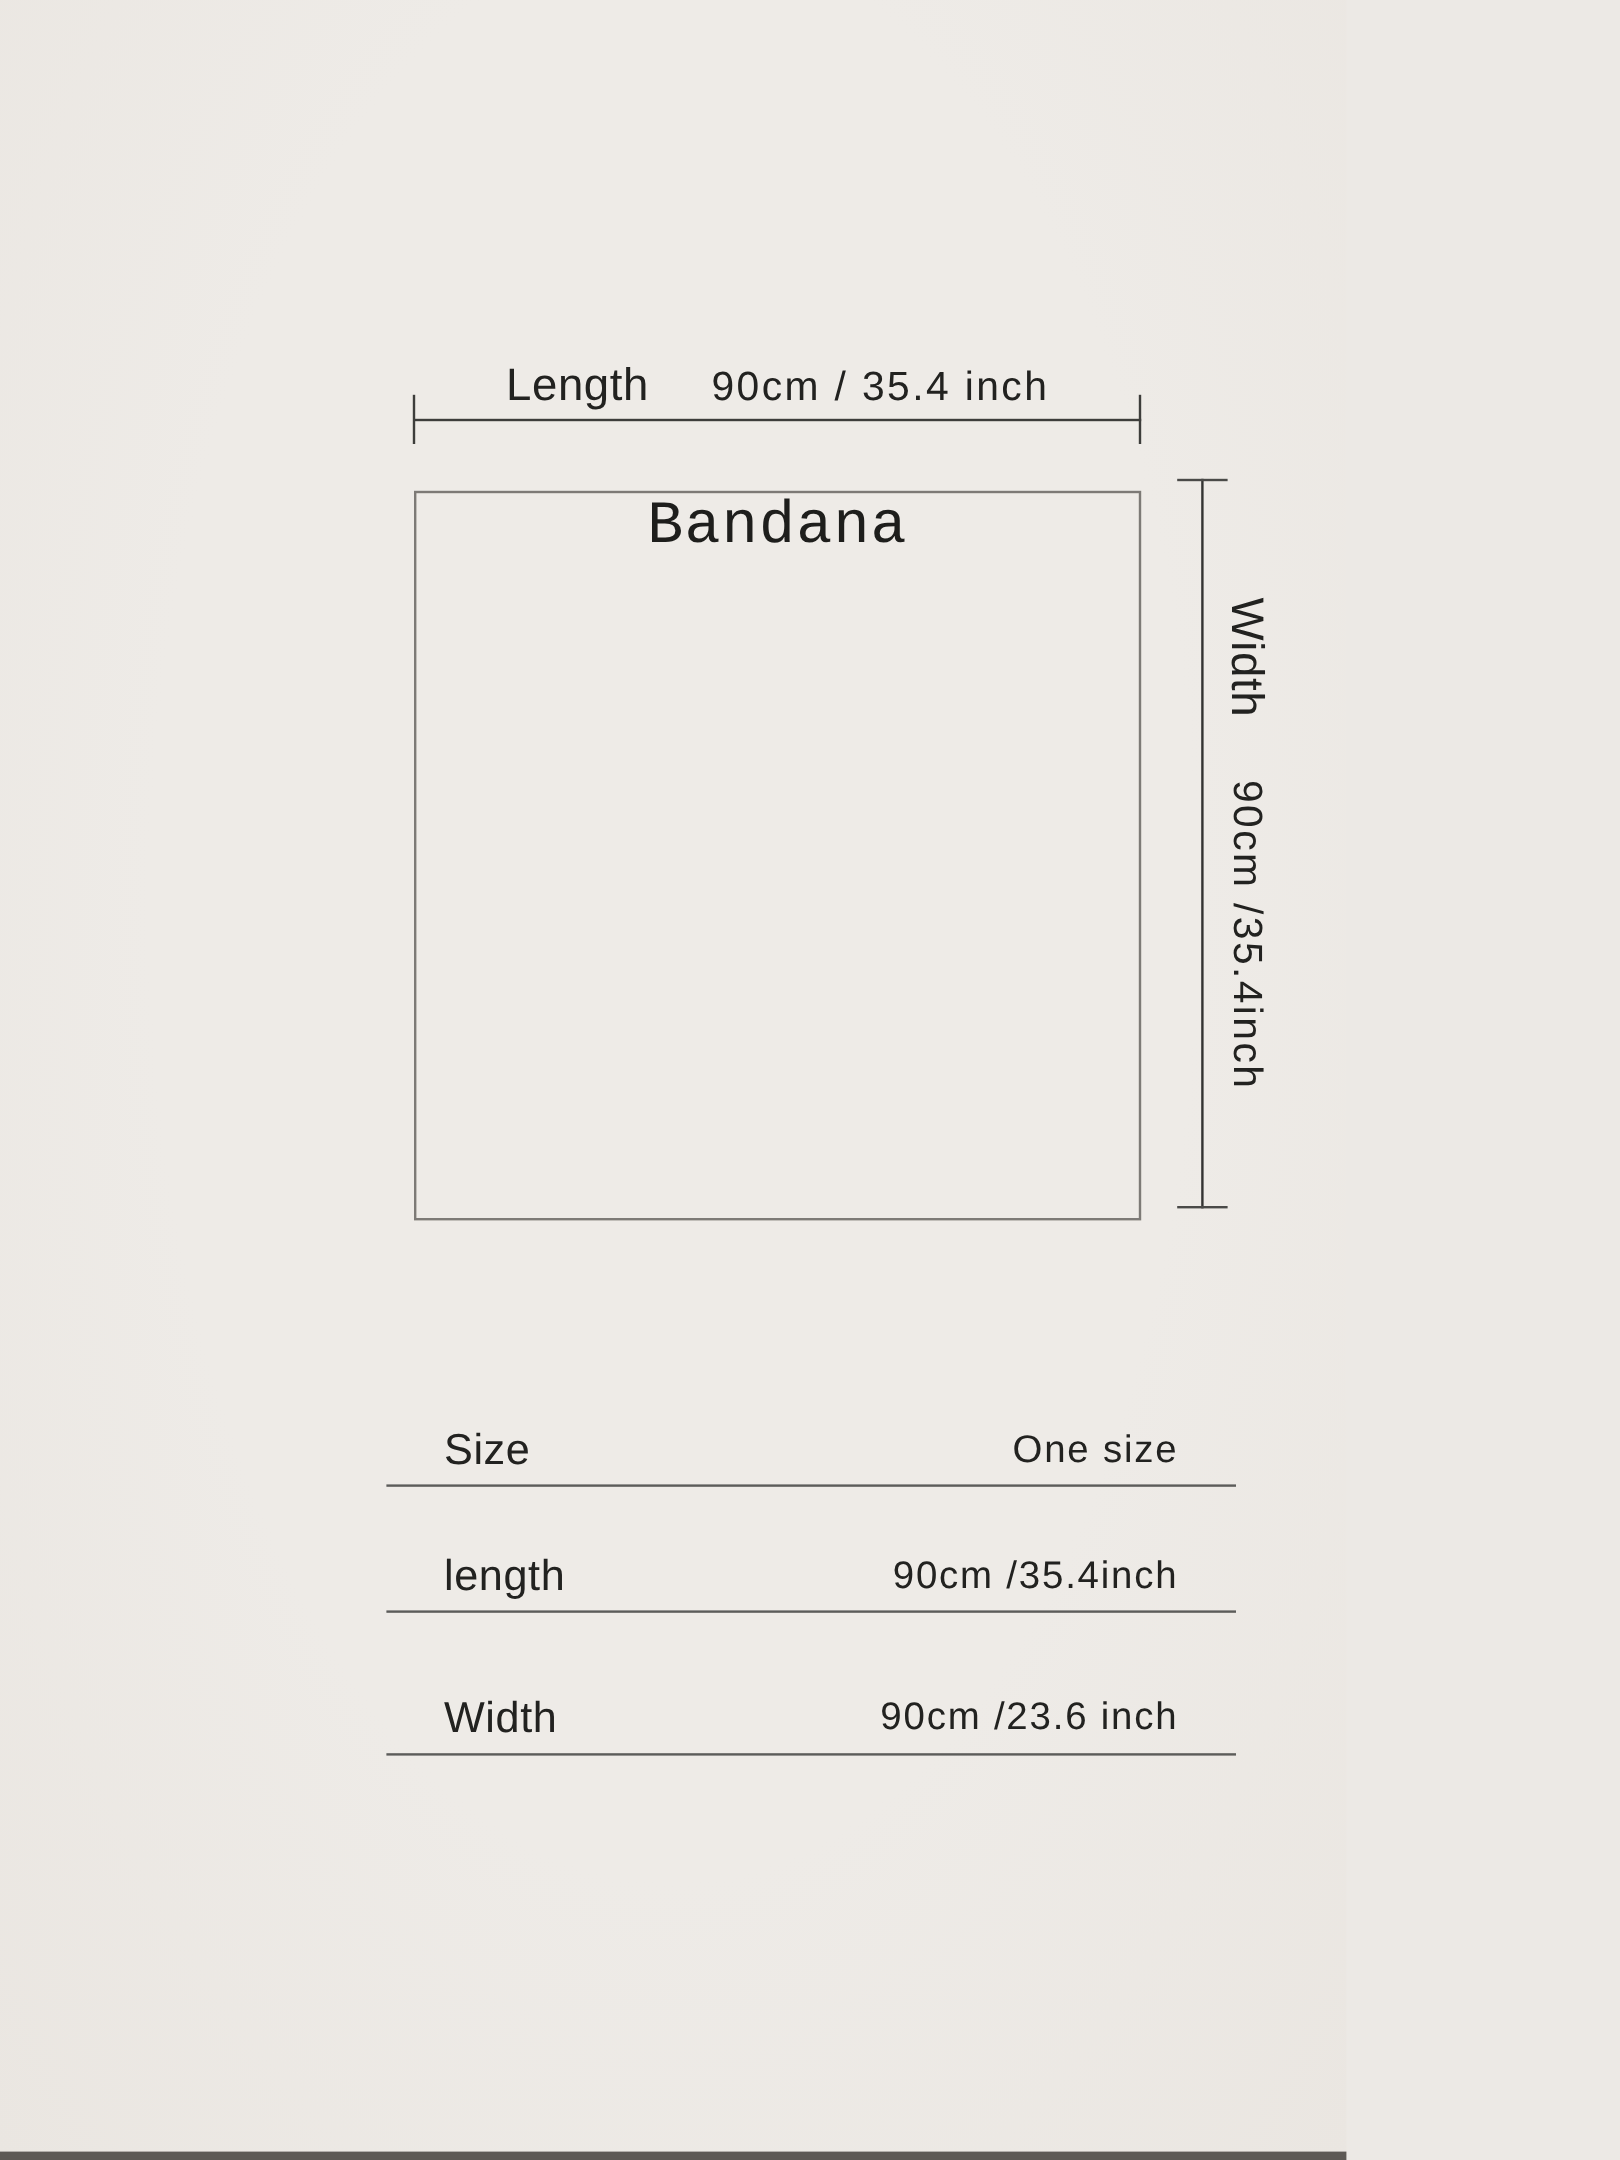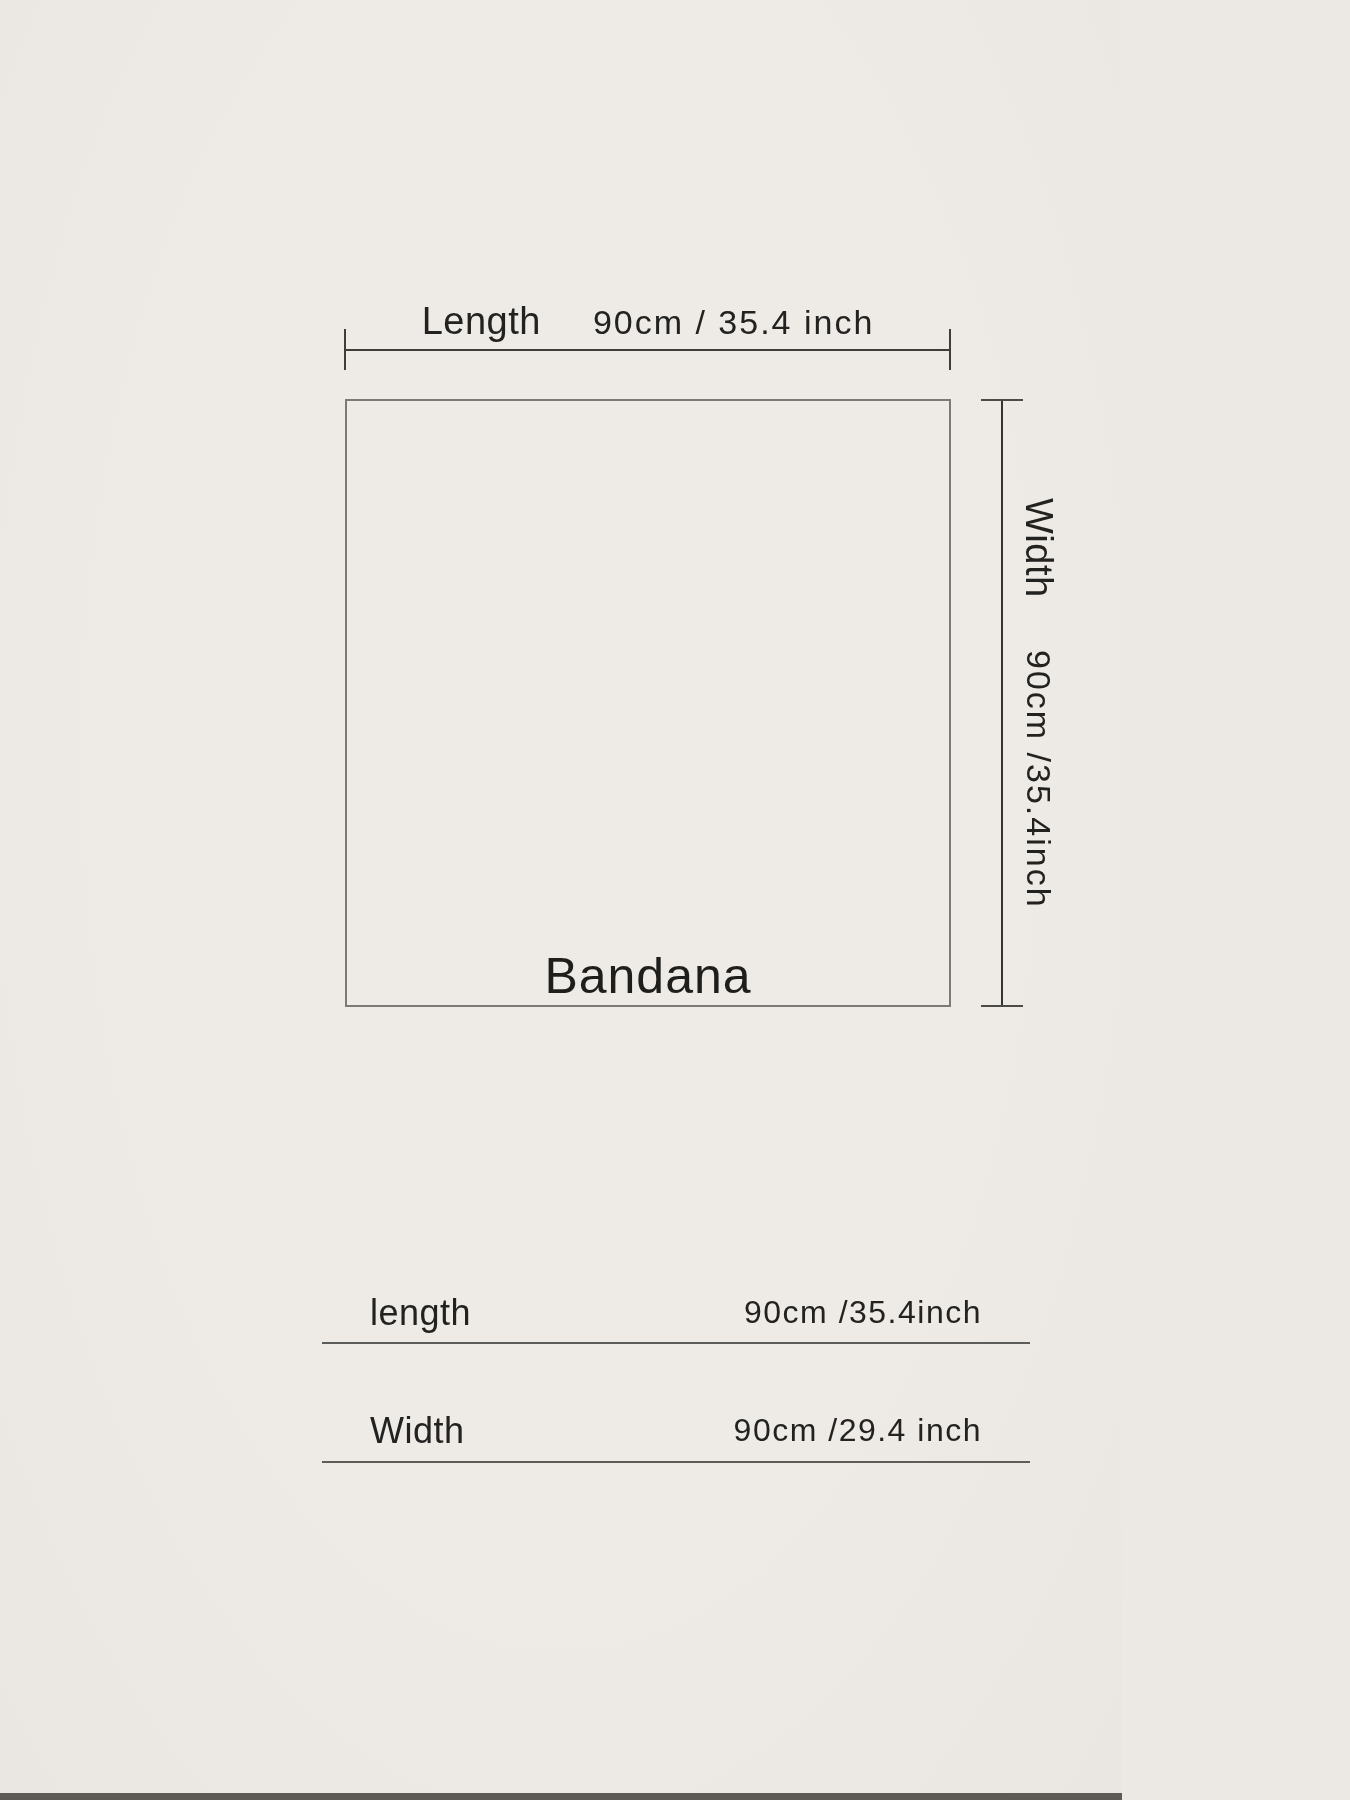--- a/index.html
+++ b/index.html
@@ -24,24 +24,24 @@
   .hline {
     position: absolute; height: 2px; background: #3d3d3b;
   }
   .top-dim-line { left: 345px; top: 349px; width: 606px; }
   .vtick { position: absolute; width: 2px; height: 41px; top: 329px; background: #3d3d3b; }
   .vtick.left { left: 344px; }
   .vtick.right { left: 949px; }
   
   .square {
     position: absolute;
-    left: 345px; top: 399px; width: 606px; height: 608px;
+    left: 345px; top: 409px; width: 606px; height: 608px;
     border: 2px solid #7d7a76;
     box-sizing: border-box;
-    display: flex; align-items: flex-end; justify-content: center;
+    display: flex; align-items: flex-start; justify-content: center; font-family: Liberation Mono, monospace;
   }
   .product-label { font-size: 50px; letter-spacing: 1px; color: #1e1e1c; }
   
   .side-dim-line {
     position: absolute; left: 1001px; top: 399px; width: 2px; height: 608px;
     background: #343432;
   }
   .htick { position: absolute; left: 981px; width: 42px; height: 2px; background: #4a4a48; }
   .htick.top { top: 399px; }
   .htick.bottom { top: 1005px; }
@@ -88,24 +88,28 @@
   </div>
 
   <div class="side-dim-line"></div>
   <div class="htick top"></div>
   <div class="htick bottom"></div>
   <div class="side-dim-text">
     <span class="dim-label">Width</span>
     <span class="dim-value">90cm /35.4inch</span>
   </div>
 
+  <div class="trow r1">
+    <span class="tlabel">Size</span>
+    <span class="tvalue">One size</span>
+  </div>
   <div class="trow r2">
     <span class="tlabel">length</span>
     <span class="tvalue">90cm /35.4inch</span>
   </div>
   <div class="trow r3">
     <span class="tlabel">Width</span>
-    <span class="tvalue">90cm /29.4 inch</span>
+    <span class="tvalue">90cm /23.6 inch</span>
   </div>
 
   <div class="bottom-strip"></div>
 
 </div>
 
 </body></html>

